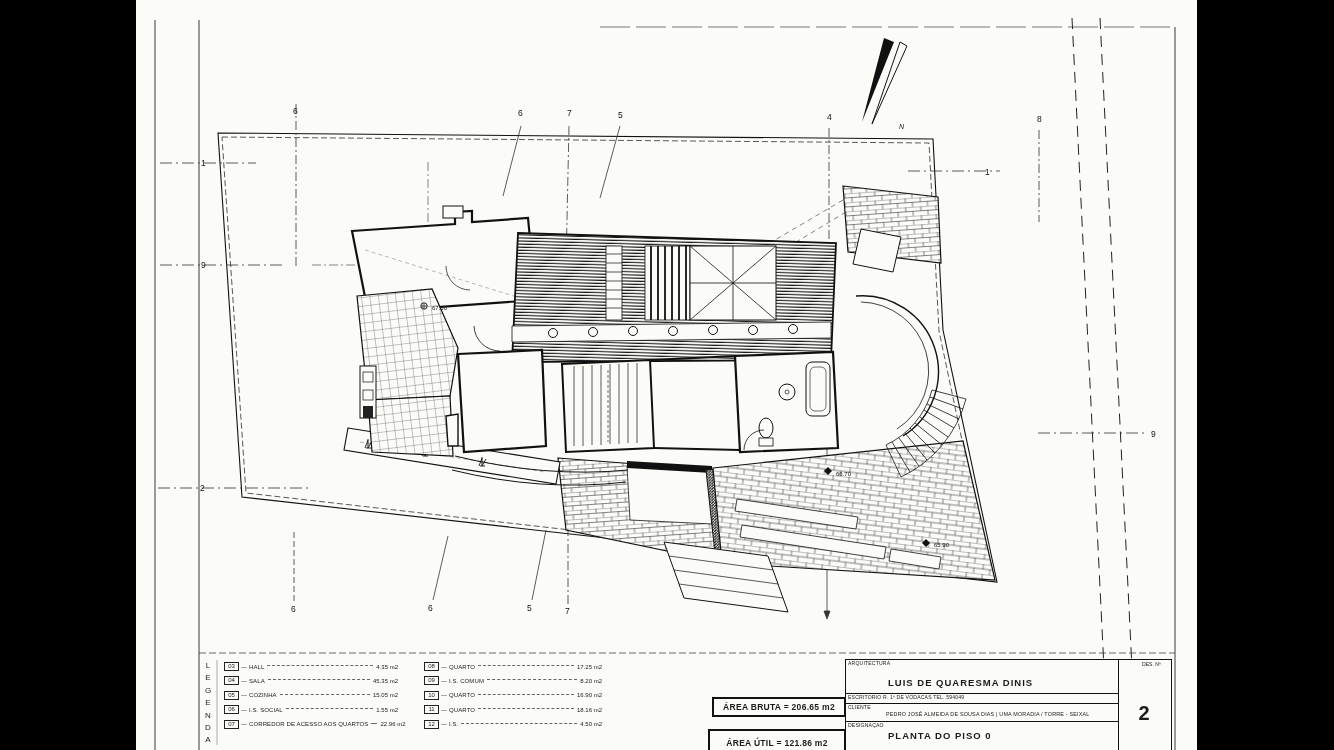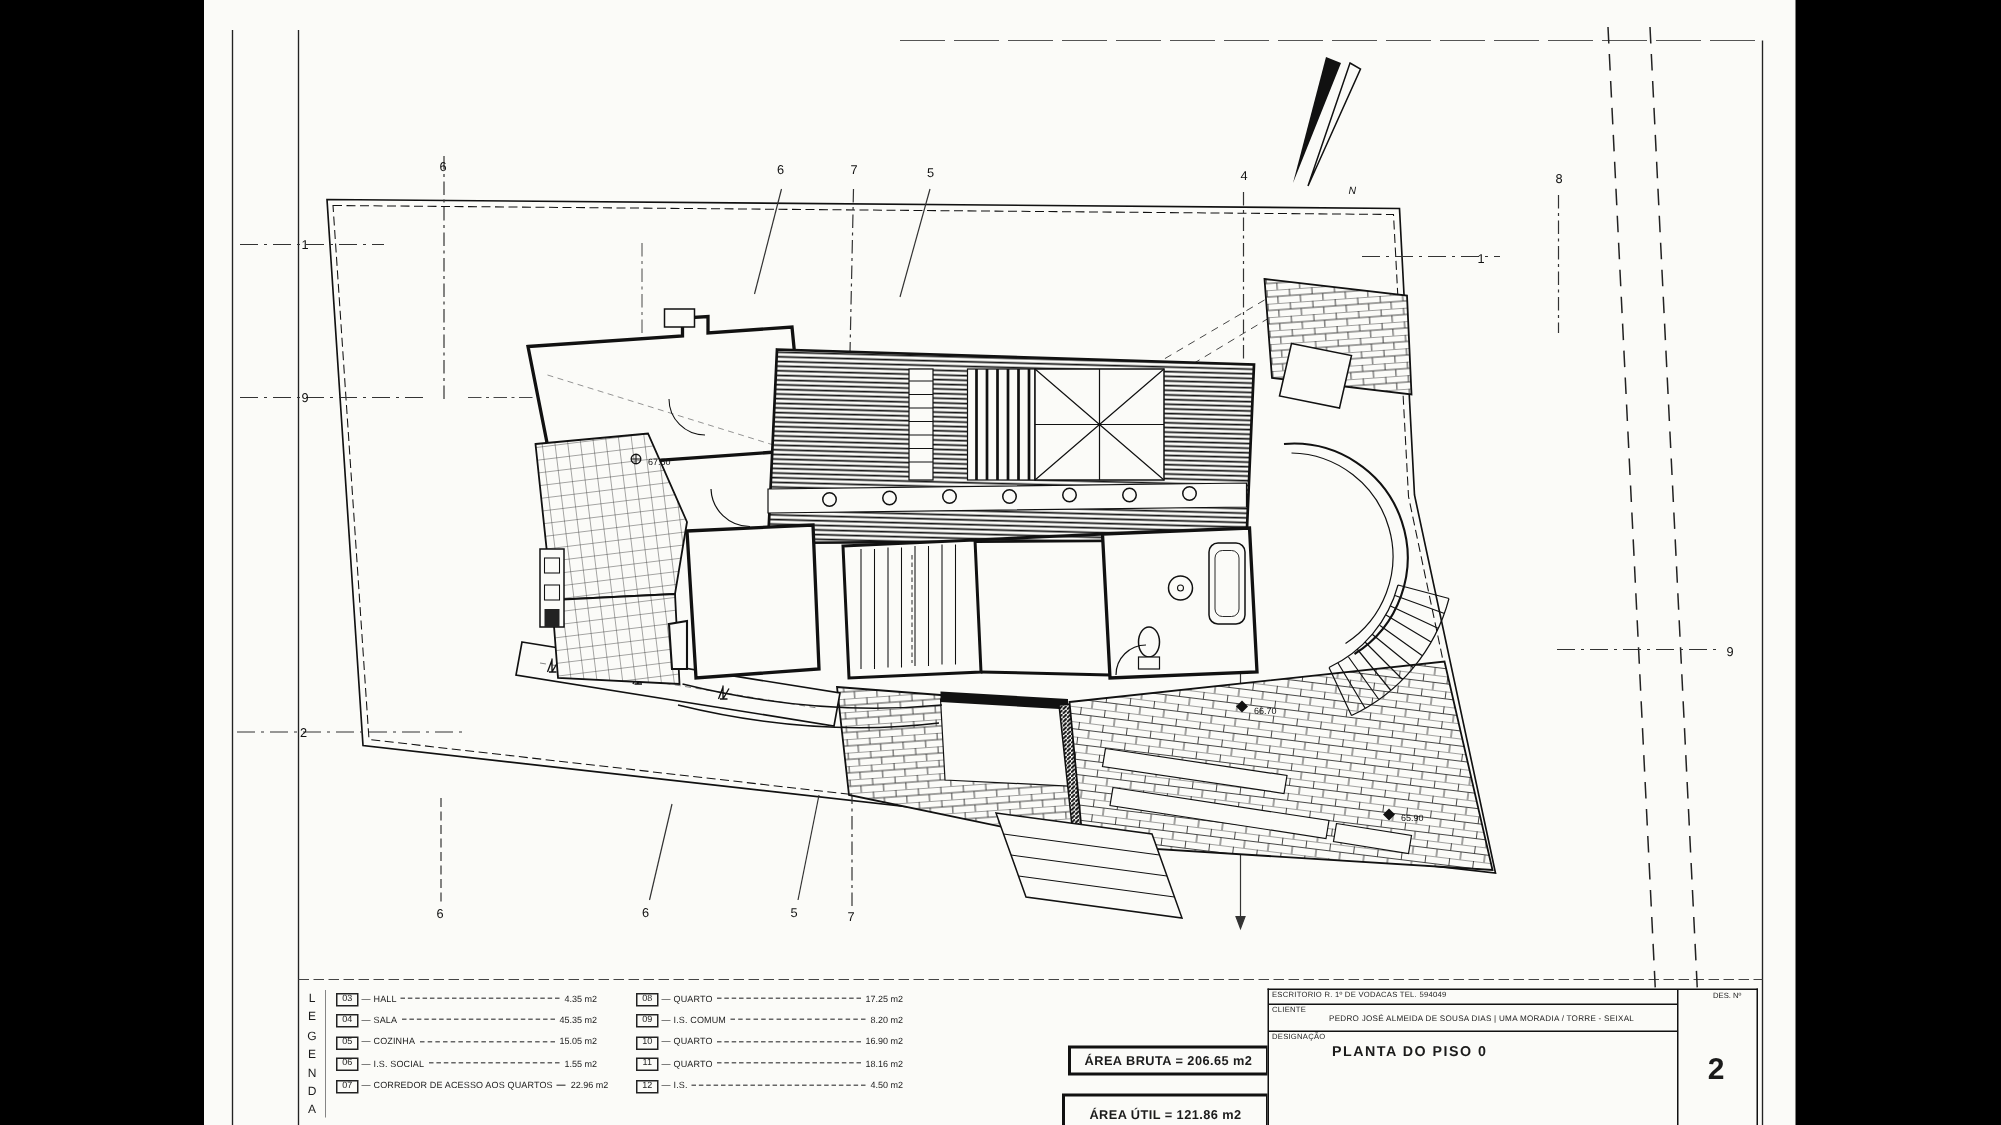--- a/index.html
+++ b/index.html
@@ -320,20 +320,24 @@
 
   <div class="area-box" id="area-bruta">
     <span>ÁREA BRUTA = 206.65 m2</span>
   </div>
   <div class="area-box" id="area-util">
     <span>ÁREA ÚTIL = 121.86 m2</span>
   </div>
 
   <div class="tblock">
     <div class="tb-main">
+      <div class="tb-r1">
+        <span class="tb-tiny">ARQUITECTURA</span>
+        <span class="tb-name">LUIS DE QUARESMA DINIS</span>
+      </div>
       <div class="tb-r2">
         <span class="tb-office">ESCRITORIO   R. 1º DE VODACAS   TEL. 594049</span>
       </div>
       <div class="tb-r3">
         <span class="tb-tiny">CLIENTE</span>
         <span class="tb-client">PEDRO JOSÉ ALMEIDA DE SOUSA DIAS | UMA MORADIA / TORRE - SEIXAL</span>
       </div>
       <div class="tb-r4">
         <span class="tb-tiny">DESIGNAÇÃO</span>
         <span class="tb-desig">PLANTA DO PISO 0</span>

